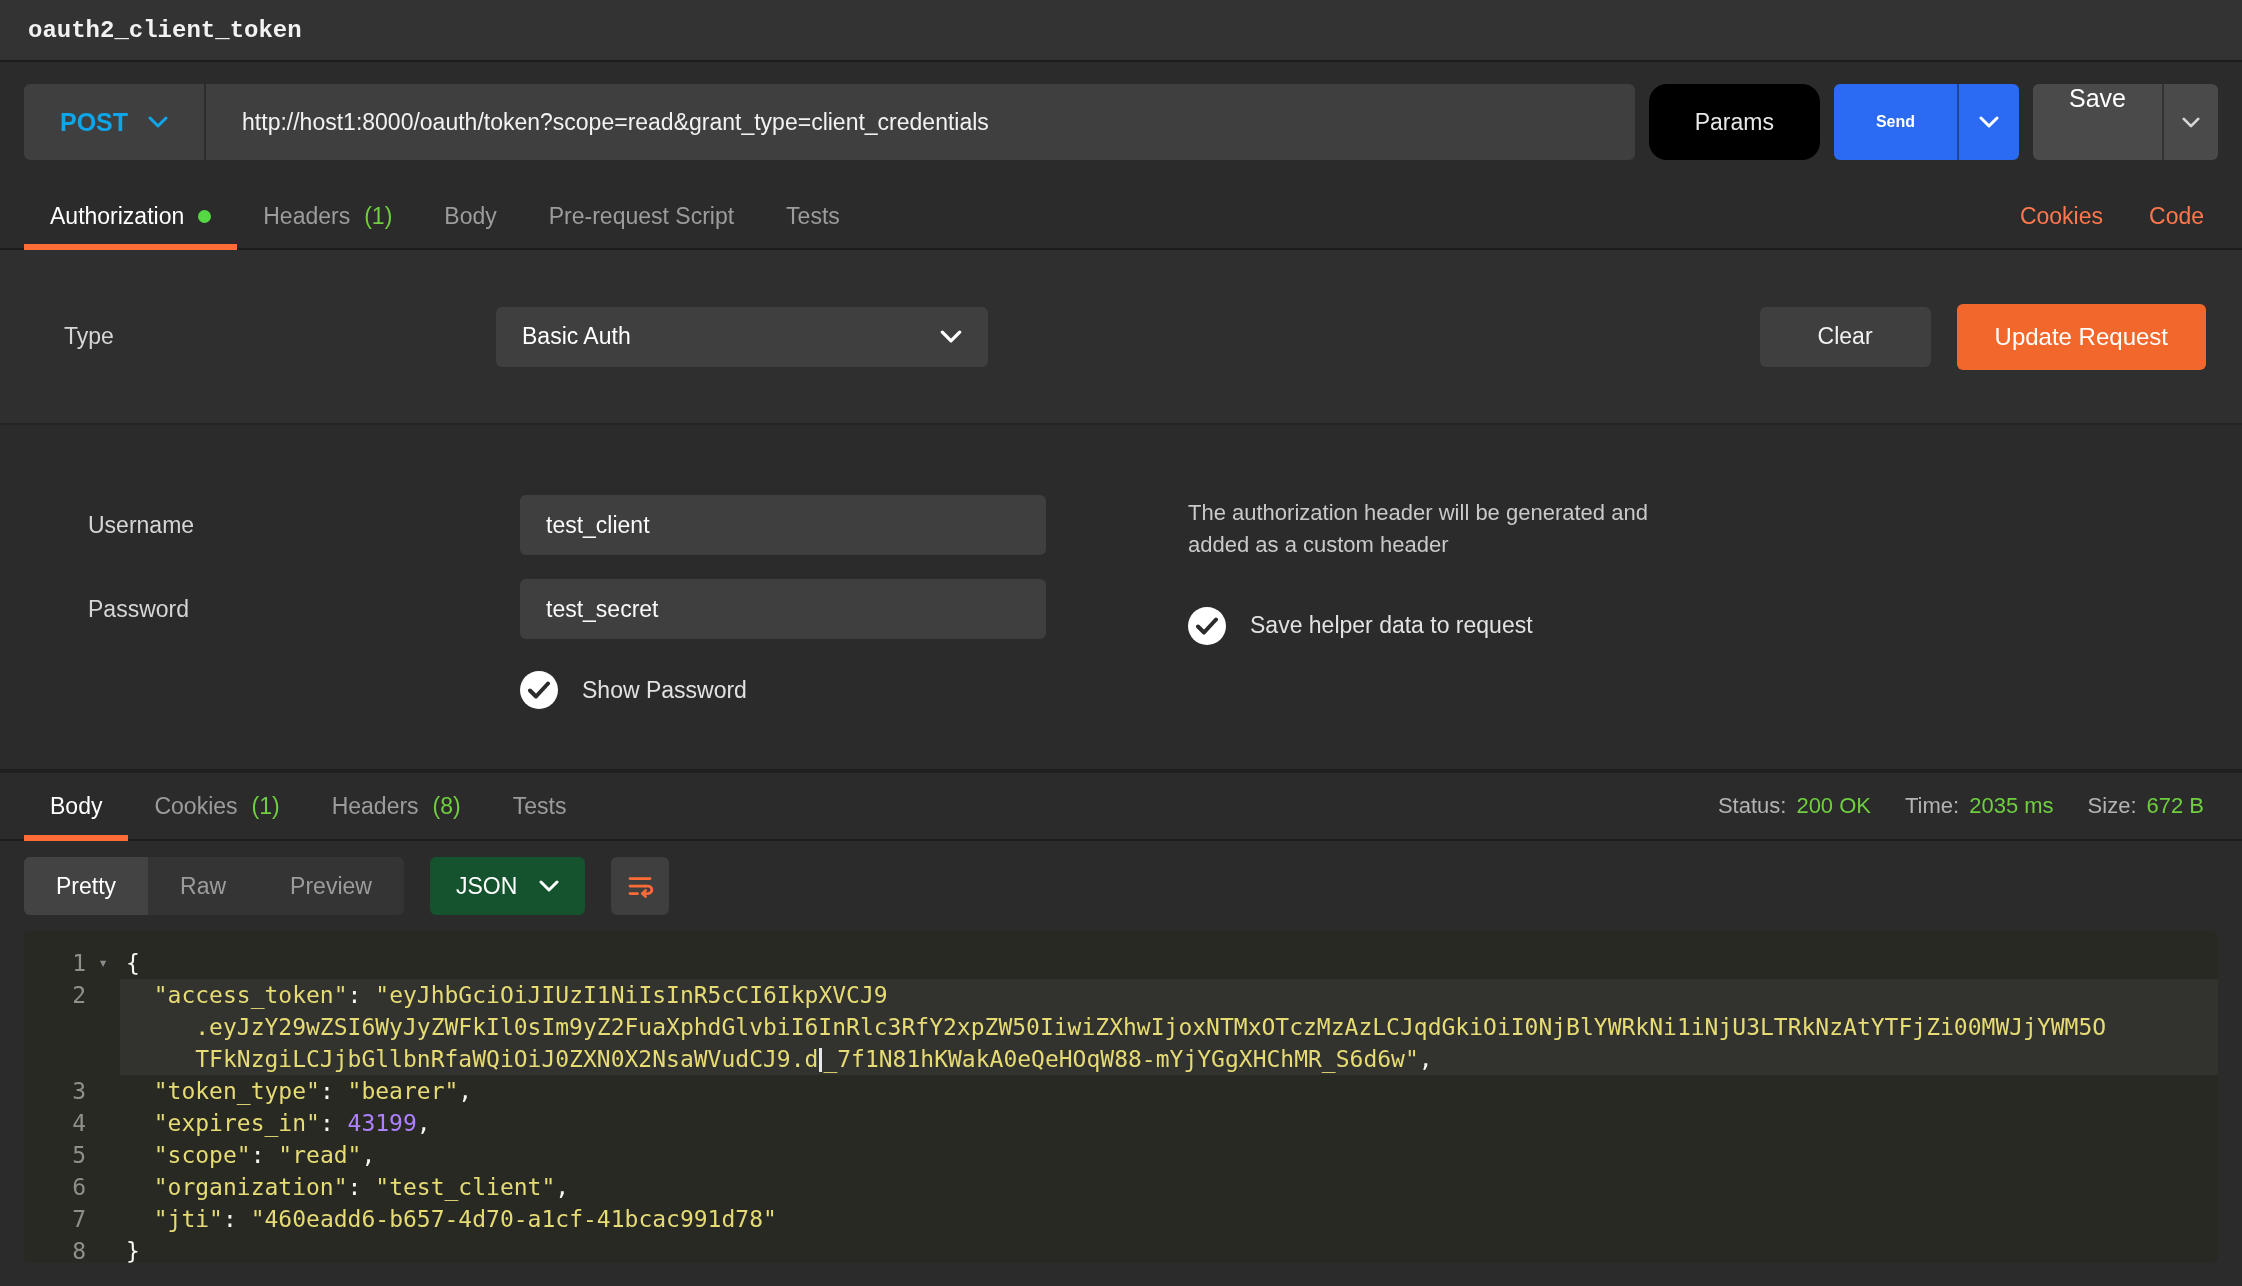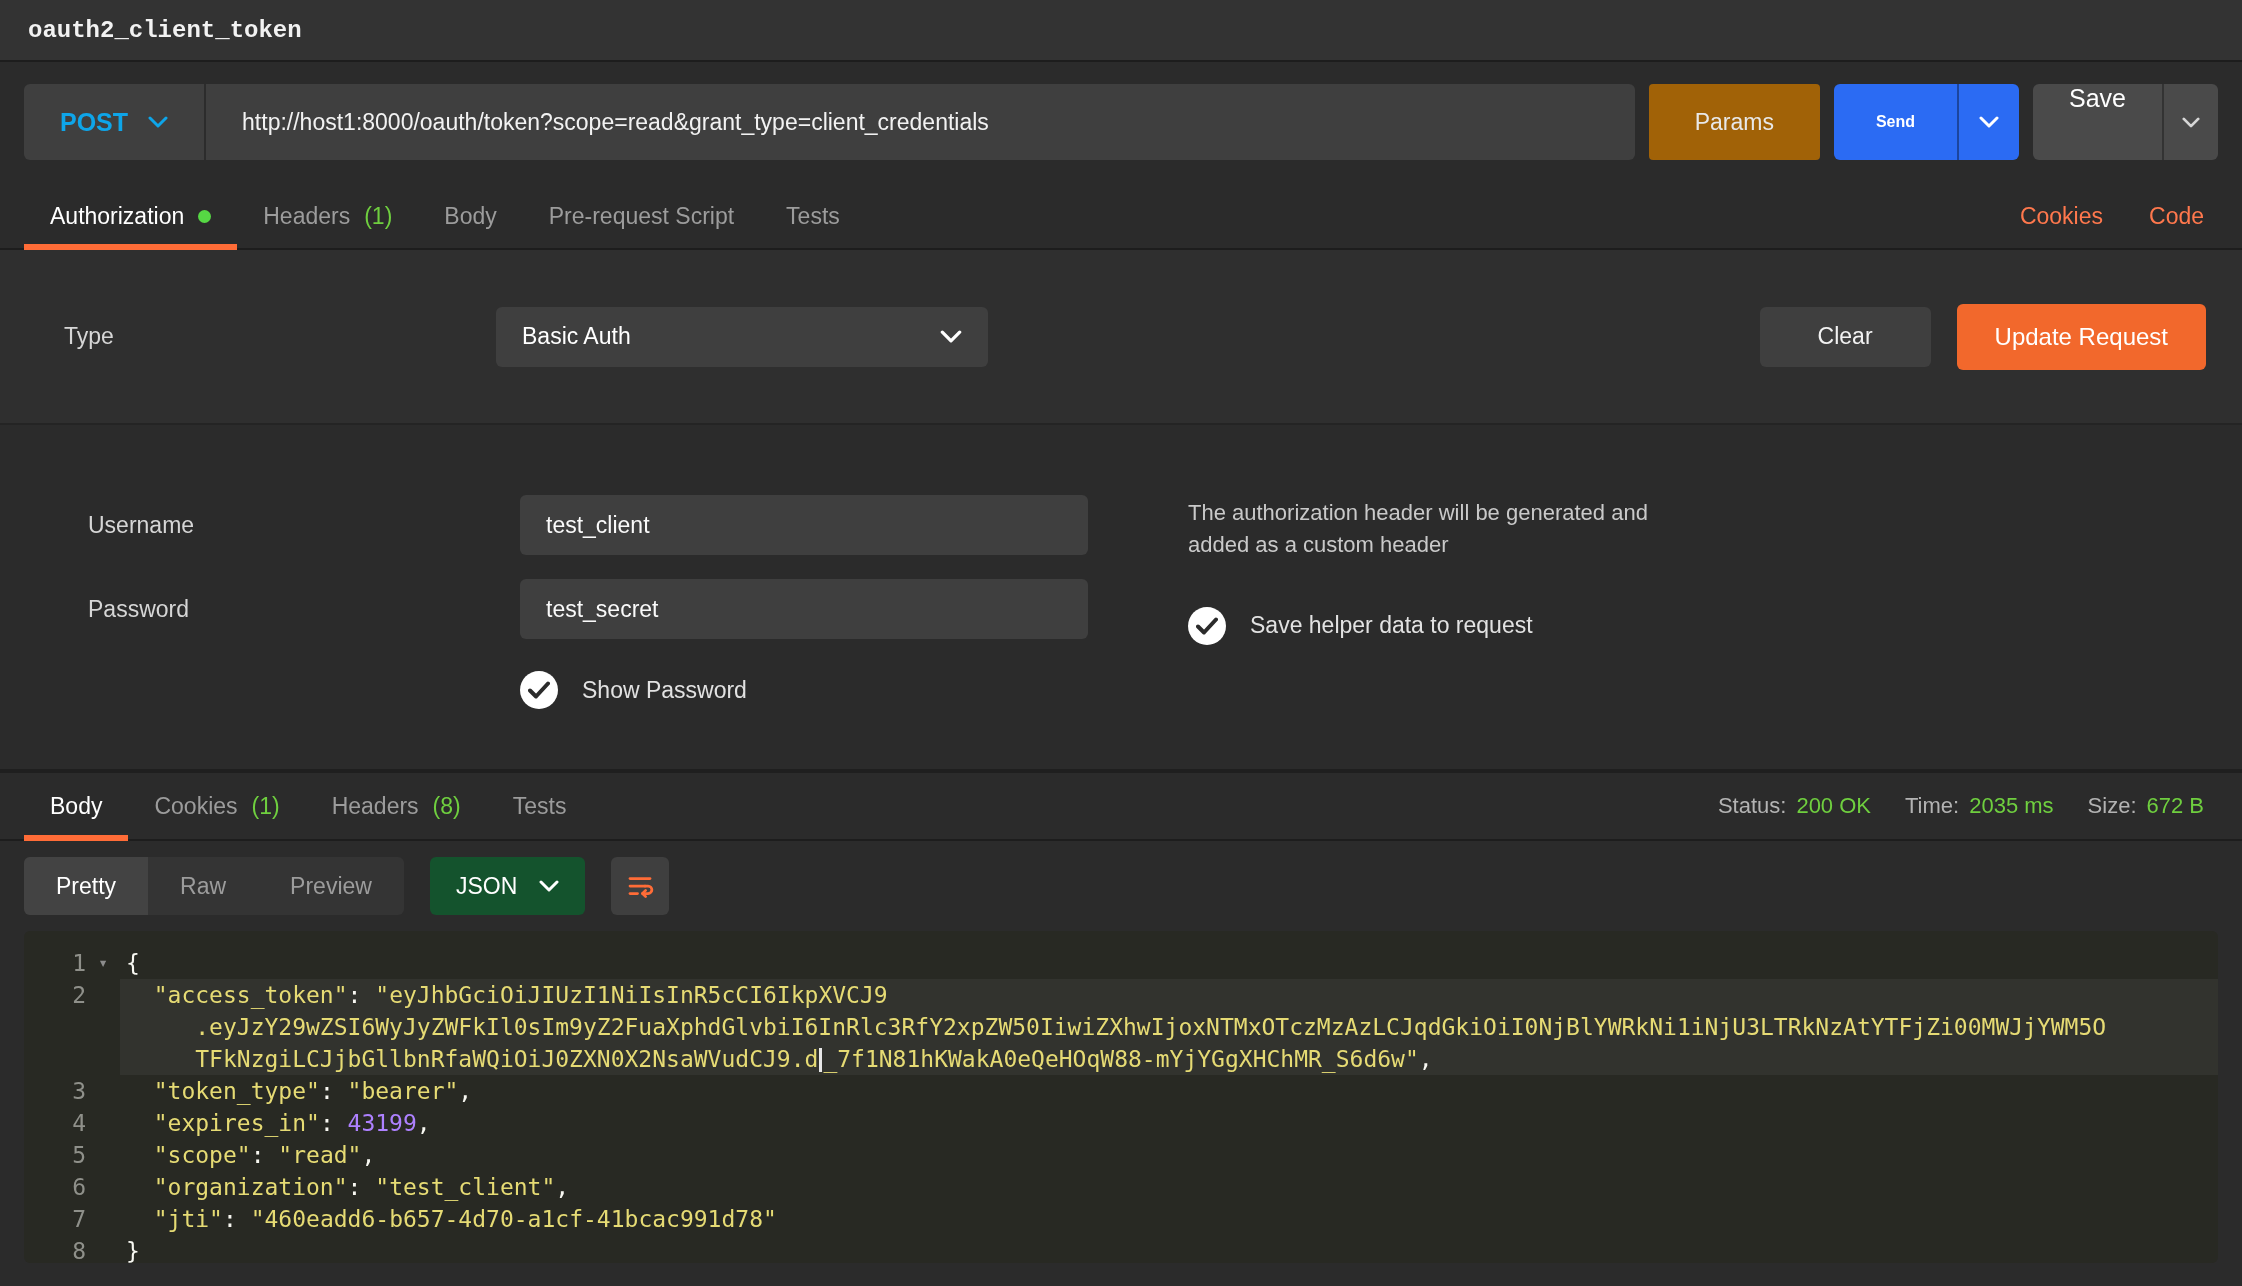--- a/index.html
+++ b/index.html
@@ -18,21 +18,21 @@
   .app-title { font-size:24px; font-weight:bold; color:#f2f2f2; }
 
   
   .url-row { display:flex; align-items:stretch; height:76px; margin:22px 24px 0 24px; gap:14px; }
   .url-group { flex:1; display:flex; align-items:stretch; background:#3f3f3f; border-radius:6px; overflow:hidden; }
   .method { display:flex; align-items:center; gap:20px; padding:0 36px; font-size:25px; font-weight:bold; color:#0ea5e9; border-right:2px solid #2c2c2c; cursor:pointer; }
   .url-input {
     flex:1; background:transparent; border:none; outline:none;
     color:#f2f2f2; font-size:23px; padding:0 36px; font-family:"Liberation Sans", sans-serif;
   }
-  .params-btn { background:#a16207; border-radius:4px; display:flex; align-items:center; padding:0 46px; color:#e8e8e8; cursor:pointer; }
+  .params-btn { background:#000000; border-radius:18px; display:flex; align-items:center; padding:0 46px; color:#e8e8e8; cursor:pointer; }
   .btn-group { display:flex; border-radius:6px; overflow:hidden; cursor:pointer; }
   .send-main { background:#2b6bf3; color:#fff; font-weight:bold; font-size:16px; display:flex; align-items:center; padding:0 42px; }
   .send-caret { background:#2b6bf3; border-left:2px solid rgba(0,0,0,0.35); display:flex; align-items:center; padding:0 20px; color:#fff; }
   .save-main { background:#4a4a4a; color:#fff; font-weight:normal; font-size:25px; display:flex; align-items:flex-start; padding:0 36px; }
   .save-caret { background:#4a4a4a; border-left:2px solid rgba(0,0,0,0.3); display:flex; align-items:center; padding:0 18px; color:#d6d6d6; }
   .chev { display:block; }
 
   
   .req-tabs { display:flex; align-items:stretch; height:66px; margin-top:24px; padding:0 24px; border-bottom:2px solid #1d1d1d; }
   .tab { display:flex; align-items:center; gap:14px; padding:0 26px; color:#9c9c9c; position:relative; cursor:pointer; white-space:nowrap; }
@@ -47,21 +47,21 @@
   .type-row { background:#2f2f2f; border-bottom:2px solid #242424; height:175px; display:flex; align-items:center; padding:0 36px 0 64px; }
   .field-label { width:432px; color:#d6d6d6; }
   .select { width:492px; height:60px; background:#3f3f3f; border-radius:6px; display:flex; align-items:center; justify-content:space-between; padding:0 26px; color:#fff; cursor:pointer; }
   .clear-btn { height:60px; padding:0 58px; background:#3f3f3f; border-radius:6px; display:flex; align-items:center; color:#f2f2f2; margin-left:auto; cursor:pointer; }
   .update-btn { height:66px; padding:16px 38px; background:#f2682c; border-radius:6px; display:flex; align-items:center; color:#ffffff; font-size:24px; margin-left:26px; cursor:pointer; }
 
   
   .auth-form { display:flex; padding:70px 36px 60px 88px; background:#2b2b2b; }
   .form-left { width:1100px; }
   .form-row { display:flex; align-items:center; margin-bottom:24px; }
-  .text-input { width:568px; height:60px; background:#3f3f3f; border:none; outline:none; border-radius:6px; color:#fafafa; font-size:23px; padding:0 26px; font-family:"Liberation Sans", sans-serif; }
+  .text-input { width:526px; height:60px; background:#3f3f3f; border:none; outline:none; border-radius:6px; color:#fafafa; font-size:23px; padding:0 26px; font-family:"Liberation Sans", sans-serif; }
   .checkbox-row { display:flex; align-items:center; gap:24px; margin-left:432px; margin-top:32px; cursor:pointer; }
   .checkbox { width:38px; height:38px; border-radius:50%; background:#ffffff; display:flex; align-items:center; justify-content:center; flex:none; }
   .checkbox svg { display:block; }
   .cb-label { color:#e2e2e2; }
   .form-right { flex:1; max-width:640px; padding-top:2px; }
   .helper-text { width:510px; color:#c9c9c9; line-height:1.45; font-size:22px; }
   .save-helper { display:flex; align-items:center; gap:24px; margin-top:46px; cursor:pointer; }
 
   
   .divider-band { height:4px; background:#1f1f1f; }

